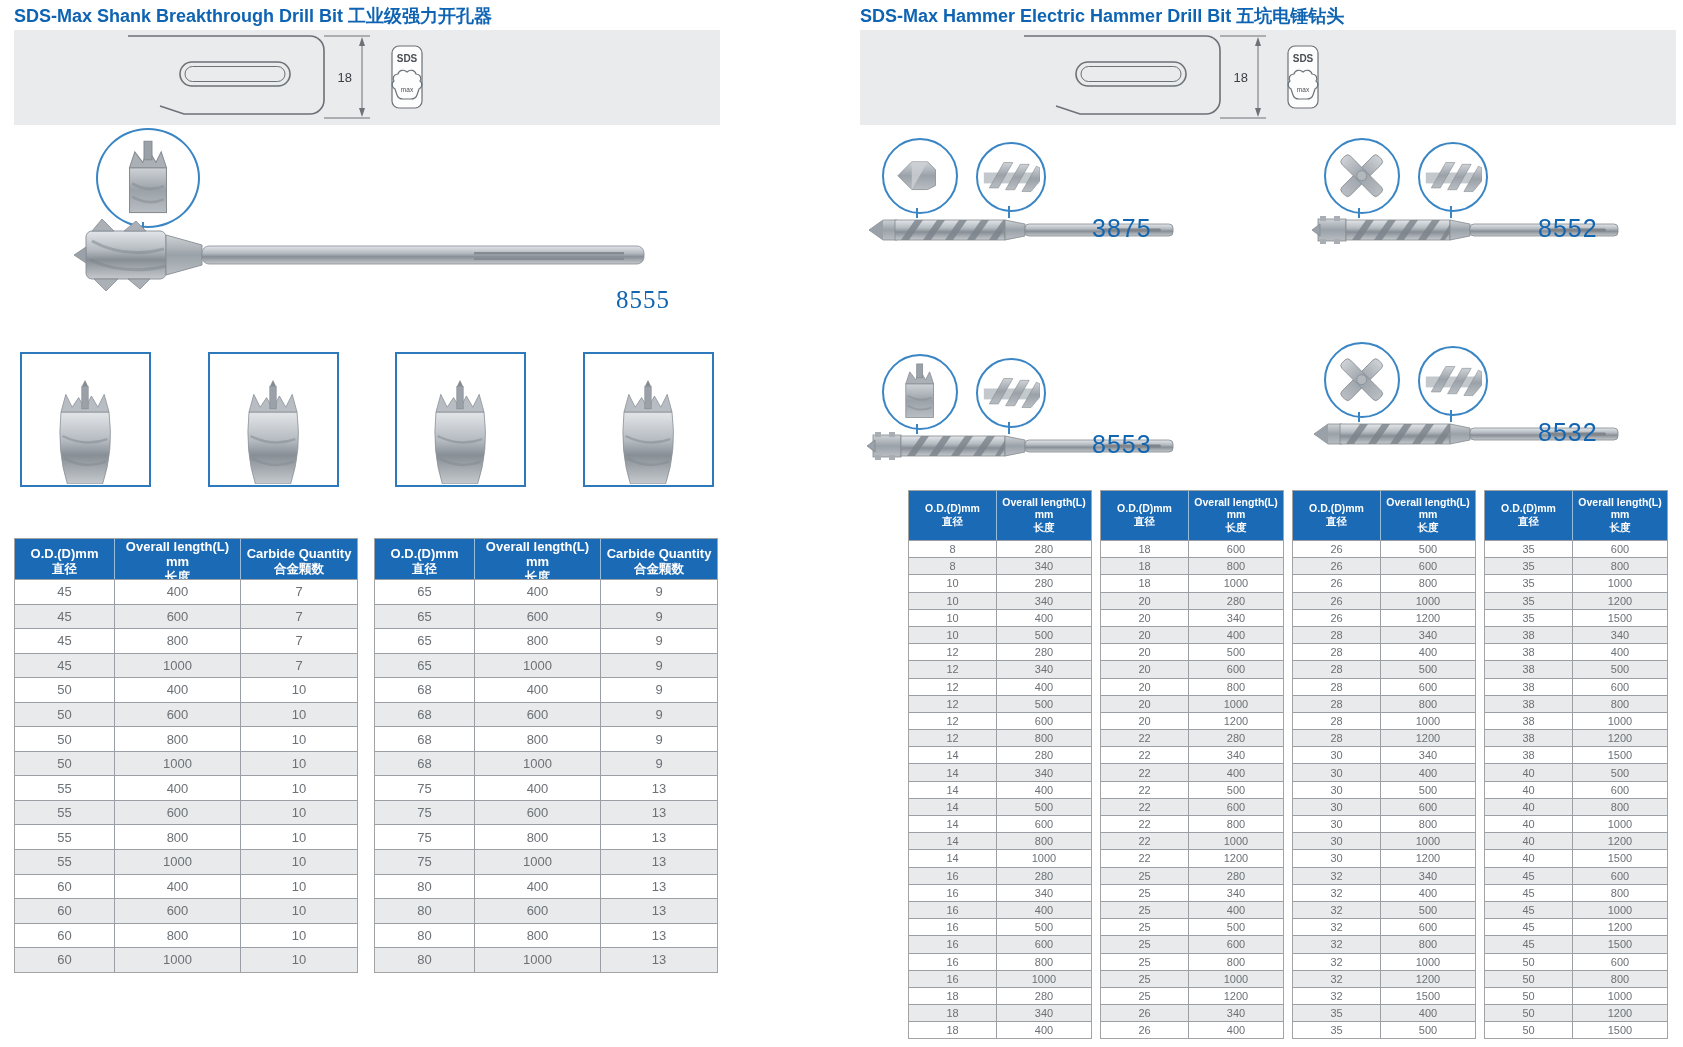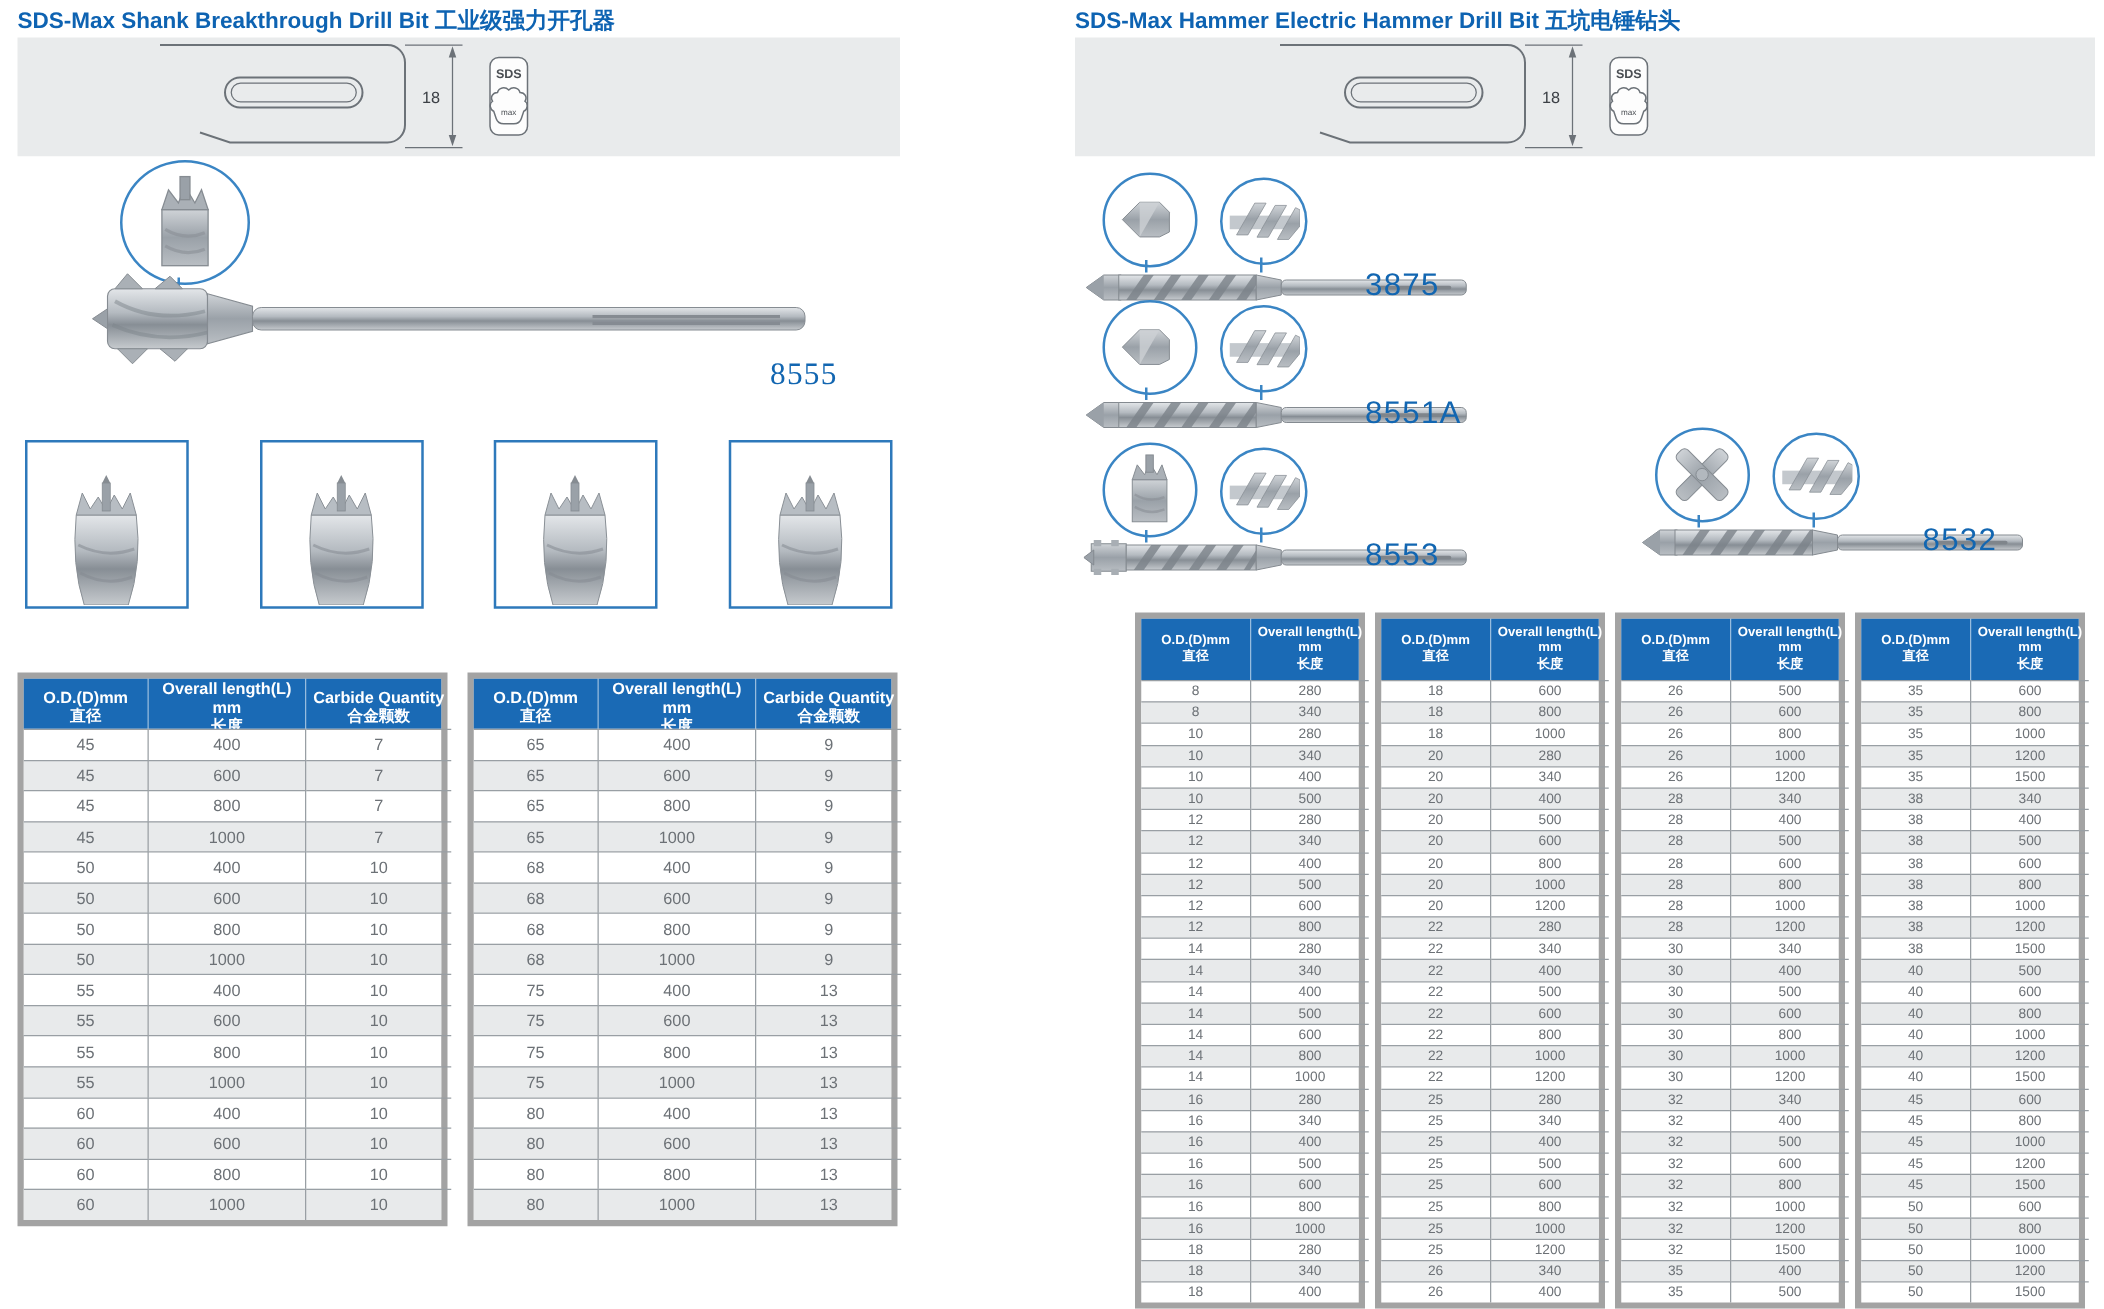--- a/index.html
+++ b/index.html
@@ -48,21 +48,21 @@
   .prod.colB .k2{left:182px;}
   .prod .bit{position:absolute;left:0;top:78px;width:312px;height:28px;}
   .prod.colB .bit{left:34px;width:330px;}
   .prod .pcode{left:226px;top:76px;}
   .prod.colB .pcode{left:270px;}
   .callout svg{position:absolute;left:6%;top:6%;width:88%;height:88%;}
 
   
   .tables-left{position:absolute;top:538px;left:0;display:flex;gap:16px;}
   .tables-right{position:absolute;top:490px;left:48px;display:flex;gap:8px;}
-  .spec-table{background:#fff;border:5px solid #a3a3a3;box-sizing:border-box;}
+  .spec-table{background:#fff;border:1px solid #a3a3a3;box-sizing:border-box;}
   .thead{display:grid;grid-template-columns:var(--cols);background:var(--header_bg);
          color:#fff;text-align:center;align-items:center;}
   .left-table .thead{height:40px;}
   .right-table .thead{height:49px;}
   .th{display:flex;flex-direction:column;justify-content:center;height:100%;
       border-right:1px solid rgba(255,255,255,.55);box-sizing:border-box;padding:1px 2px;}
   .th:last-child{border-right:none;}
   .left-table .th-en{font-size:13px;font-weight:bold;line-height:1.15;}
   .left-table .th-zh{font-size:12.5px;font-weight:bold;line-height:1.2;}
   .right-table .th-en{font-size:10.5px;font-weight:bold;line-height:1.12;}
@@ -469,58 +469,58 @@
           </svg>
         </div>
       <div class="conn k1"></div>
       <div class="conn k2"></div>
       <svg class="bit" viewBox="0 0 310 28">
           <use href="#sym-bit"></use>
         </svg>
       <div class="pcode">3875</div>
     </div>
 
-    <div class="prod colA" style="top:102px">
-      <div class="callout c1">
-          <svg viewBox="0 0 64 64">
-            <use href="#view-tip"></use>
-          </svg>
-        </div>
-      <div class="callout c2">
-          <svg viewBox="0 0 64 64">
-            <use href="#view-flute"></use>
-          </svg>
-        </div>
-      <div class="conn k1"></div>
-      <div class="conn k2"></div>
-      <svg class="bit" viewBox="0 0 310 28">
-          <use href="#sym-bit"></use>
-        </svg>
-      <div class="pcode">8551A</div>
-    </div>
 
     <div class="prod colA" style="top:216px">
       <div class="callout c1">
           <svg viewBox="0 0 64 64">
             <use href="#view-crown"></use>
           </svg>
         </div>
       <div class="callout c2">
           <svg viewBox="0 0 64 64">
             <use href="#view-flute"></use>
           </svg>
         </div>
       <div class="conn k1"></div>
       <div class="conn k2"></div>
       <svg class="bit" viewBox="0 0 310 28">
           <use href="#sym-bit-cross"></use>
         </svg>
       <div class="pcode">8553</div>
     </div>
 
+    <div class="prod colB" style="top:0">
+      <div class="callout c1">
+          <svg viewBox="0 0 64 64">
+            <use href="#view-cross"></use>
+          </svg>
+        </div>
+      <div class="callout c2">
+          <svg viewBox="0 0 64 64">
+            <use href="#view-flute"></use>
+          </svg>
+        </div>
+      <div class="conn k1"></div>
+      <div class="conn k2"></div>
+      <svg class="bit" viewBox="0 0 310 28">
+          <use href="#sym-bit-cross"></use>
+        </svg>
+      <div class="pcode">8552</div>
+    </div>
 
 
     <div class="prod colB" style="top:204px">
       <div class="callout c1">
           <svg viewBox="0 0 64 64">
             <use href="#view-cross"></use>
           </svg>
         </div>
       <div class="callout c2">
           <svg viewBox="0 0 64 64">

